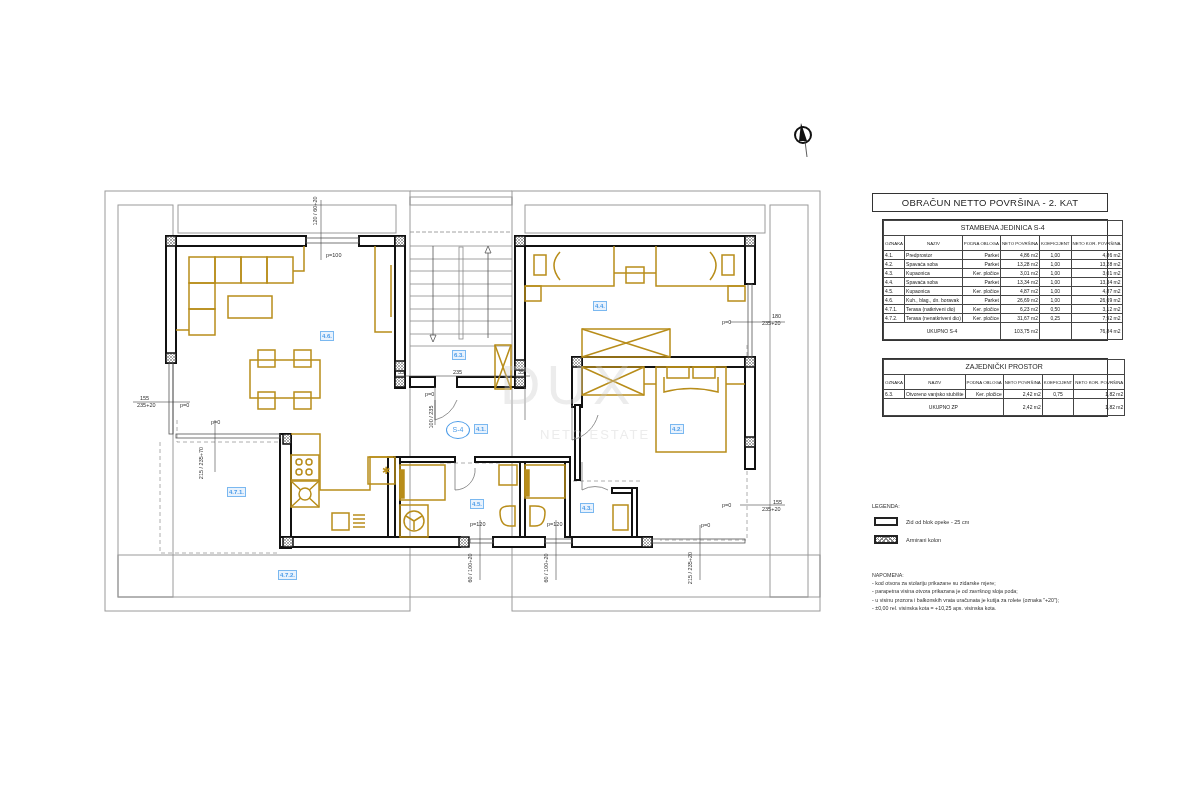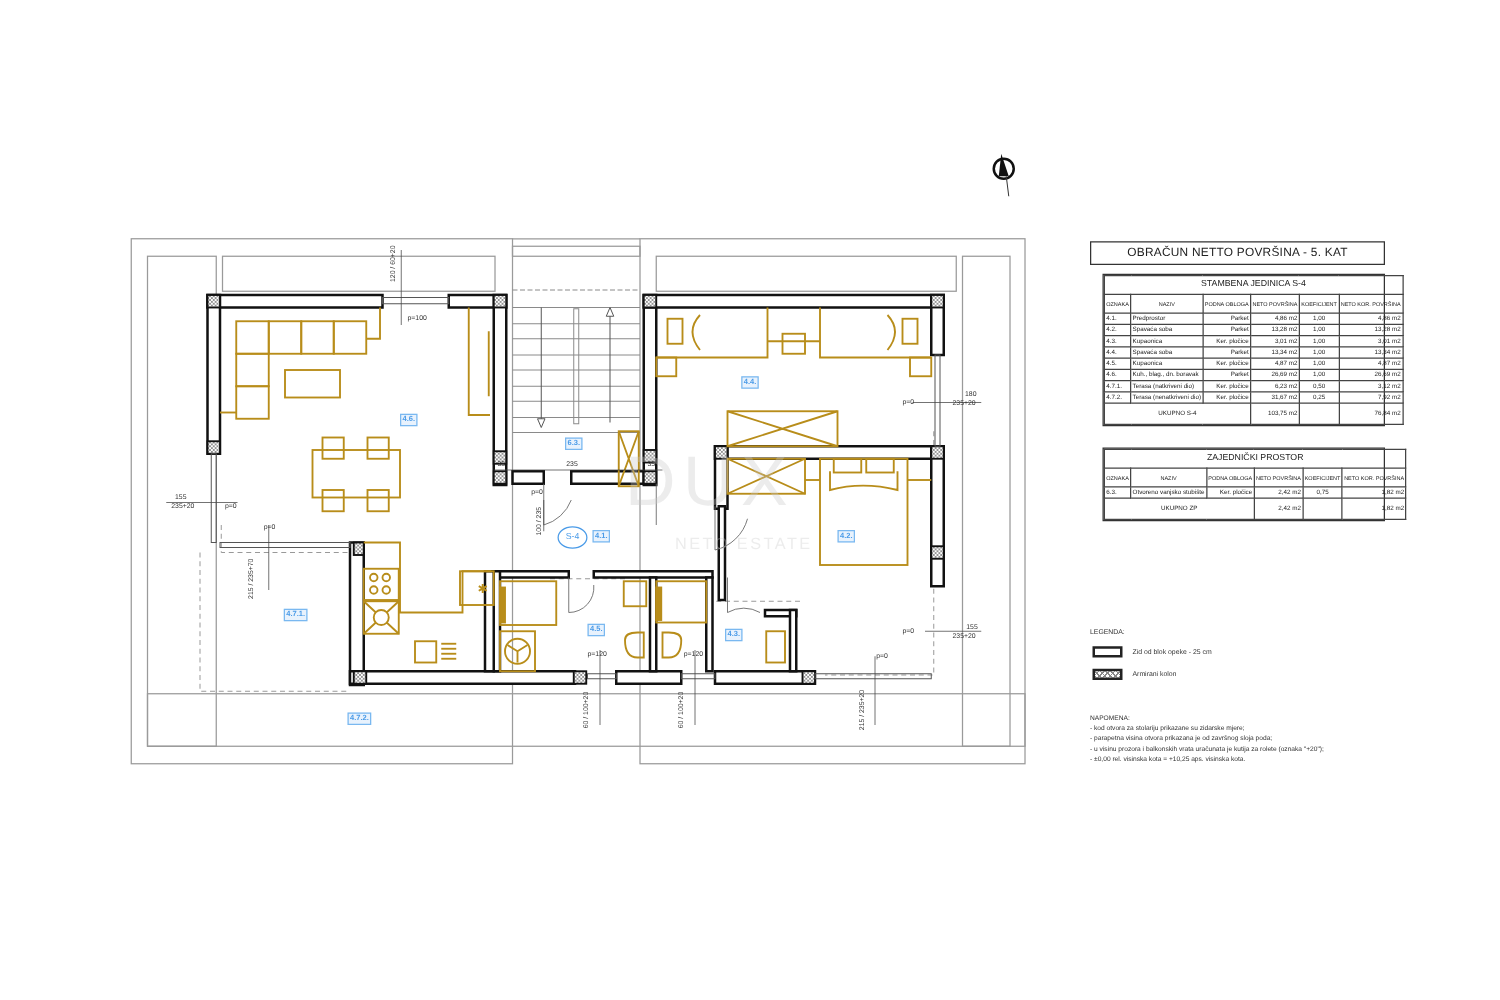--- a/index.html
+++ b/index.html
@@ -264,21 +264,21 @@
 <div class="dim" style="left:773px;top:499px;">155</div>
 <div class="dim" style="left:762px;top:506px;">235+20</div>
 
 <div class="dim" style="left:300px;top:208px;transform:rotate(-90deg);">120 / 60+20</div>
 <div class="dim" style="left:420px;top:414px;transform:rotate(-90deg);">100 / 235</div>
 <div class="dim" style="left:185px;top:460px;transform:rotate(-90deg);">215 / 235+70</div>
 <div class="dim" style="left:455px;top:565px;transform:rotate(-90deg);">60 / 100+20</div>
 <div class="dim" style="left:531px;top:565px;transform:rotate(-90deg);">60 / 100+20</div>
 <div class="dim" style="left:674px;top:565px;transform:rotate(-90deg);">215 / 235+20</div>
 
-<div class="title-box">OBRAČUN NETTO POVRŠINA - 5. KAT</div>
+<div class="title-box">OBRAČUN NETTO POVRŠINA - 2. KAT</div>
 
 <div class="tbl" style="left:882px;top:219px;width:224px;">
   <table class="area">
     <tbody>
         <tr>
           <td class="cap" colspan="6">STAMBENA JEDINICA S-4</td>
         </tr>
     <tr>
       <th style="width:18px;">OZNAKA</th>
       <th style="width:72px;">NAZIV</th>

